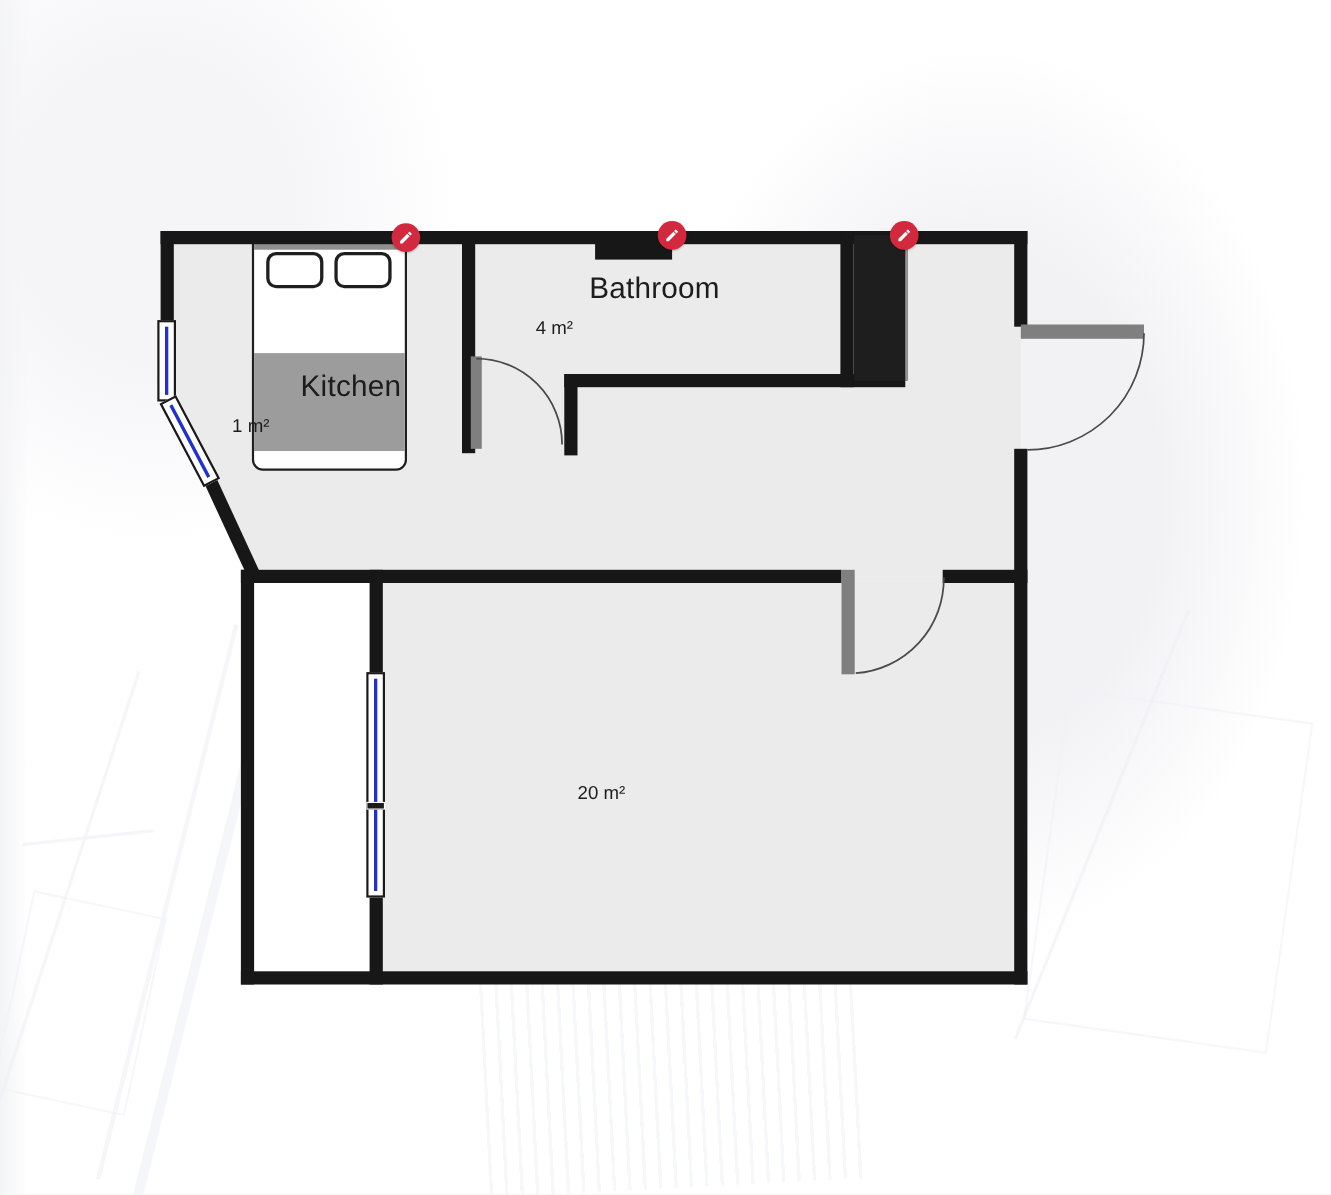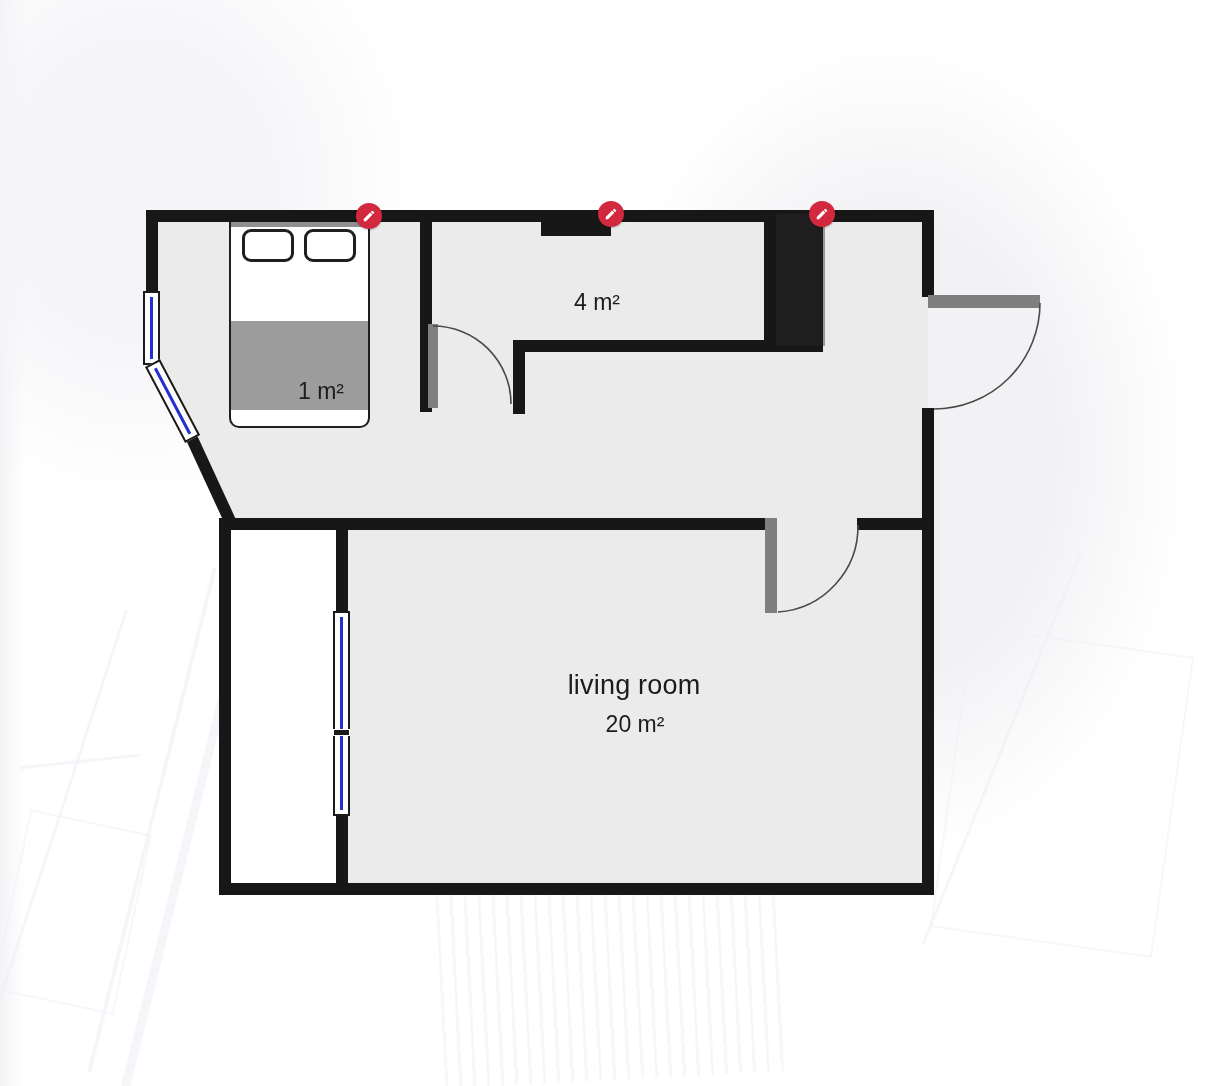--- a/index.html
+++ b/index.html
@@ -48,21 +48,21 @@
   
   .bed{position:absolute;left:229px;top:216px;width:141px;height:212px;background:#fff;
     border:2px solid #1f1f1f;border-radius:3px 3px 10px 10px;box-sizing:border-box;}
   .bed .headboard{position:absolute;left:0;right:0;top:0;height:9px;background:#8f8f8f;}
   .bed .pillow{position:absolute;top:11px;width:52px;height:33px;background:#fff;
     border:3px solid #1f1f1f;border-radius:9px;box-sizing:border-box;}
   .pillow-l{left:11px;} .pillow-r{left:73px;}
   .bed .blanket{position:absolute;left:0;right:0;top:103px;height:89px;background:#9c9c9c;}
   
   .room-name{position:absolute;width:220px;text-align:center;font-size:27px;letter-spacing:.2px;}
-  .room-area{position:absolute;width:220px;text-align:center;font-size:23px;}
+  .room-area{position:absolute;width:220px;text-align:left;font-size:17px;}
   .lbl-kitchen-name{left:209px;top:336px;}
   .lbl-kitchen-area{left:211px;top:378px;}
   .lbl-bath-name{left:485px;top:247px;}
   .lbl-bath-area{left:487px;top:289px;}
   .lbl-living-name{left:524px;top:670px;}
   .lbl-living-area{left:525px;top:711px;}
   
   .pin{position:absolute;width:26px;height:26px;border-radius:50%;background:#d2293e;
     display:flex;align-items:center;justify-content:center;cursor:pointer;
     box-shadow:0 1px 2px rgba(0,0,0,.25);z-index:6;}
@@ -133,23 +133,24 @@
     <div class="leaf leaf-bath z4"></div>
     <div class="leaf leaf-living z4"></div>
     <div class="leaf leaf-entry z4"></div>
 
     <svg class="arcs z4" width="1210" height="1086" viewBox="0 0 1210 1086">
       <path d="M 433 326 A 78 78 0 0 1 511 404" fill="none" stroke="#4a4a4a" stroke-width="1.6"></path>
       <path d="M 778 612 A 86 86 0 0 0 858 525" fill="none" stroke="#4a4a4a" stroke-width="1.6"></path>
       <path d="M 1040 303 A 106 106 0 0 1 934 409" fill="none" stroke="#4a4a4a" stroke-width="1.6"></path>
     </svg>
 
+    <div class="room-name lbl-kitchen-name z5">Kitchen</div>
     <div class="room-area lbl-kitchen-area z5">1 m²</div>
+    <div class="room-name lbl-bath-name z5">Bathroom</div>
     <div class="room-area lbl-bath-area z5">4 m²</div>
-    <div class="room-name lbl-living-name z5">living room</div>
     <div class="room-area lbl-living-area z5">20 m²</div>
 
     <div class="pin pin-1">
       <svg viewBox="0 0 24 24">
         <path d="M3 17.25V21h3.75L17.81 9.94l-3.75-3.75L3 17.25zM20.71 7.04a1 1 0 0 0 0-1.41l-2.34-2.34a1 1 0 0 0-1.41 0l-1.83 1.83 3.75 3.75 1.83-1.83z"></path>
       </svg>
     </div>
     <div class="pin pin-2">
       <svg viewBox="0 0 24 24">
         <path d="M3 17.25V21h3.75L17.81 9.94l-3.75-3.75L3 17.25zM20.71 7.04a1 1 0 0 0 0-1.41l-2.34-2.34a1 1 0 0 0-1.41 0l-1.83 1.83 3.75 3.75 1.83-1.83z"></path>

